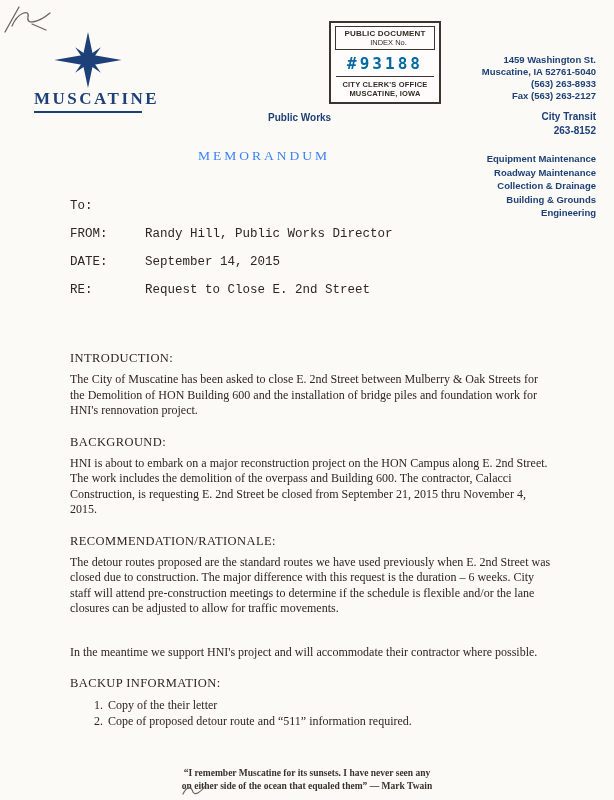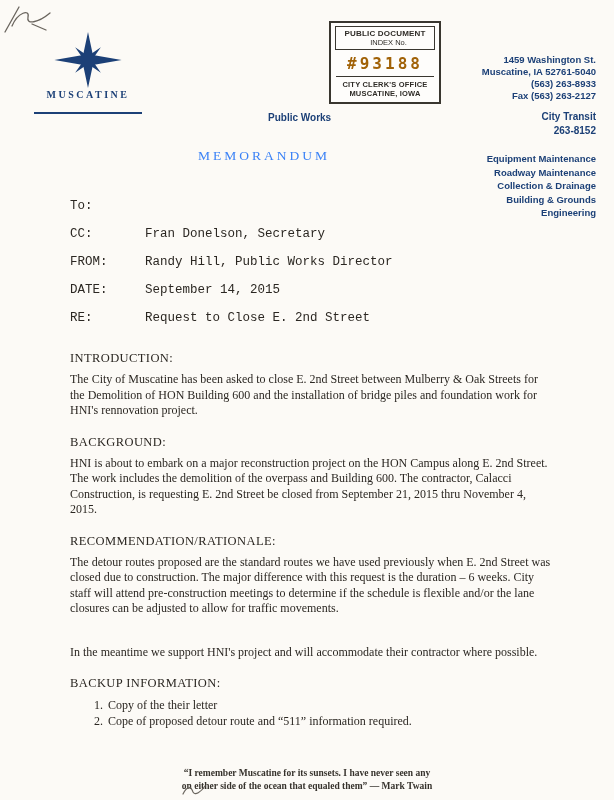--- a/index.html
+++ b/index.html
@@ -6,36 +6,36 @@
   .page{
     position:relative;width:614px;height:800px;margin:0 auto;
     background:#fcfaf6;overflow:hidden;
     font-family:"Liberation Serif","DejaVu Serif",serif;color:#2b2722;
   }
   .scribble{position:absolute;}
   
   .logo-block{position:absolute;left:34px;top:32px;width:108px;text-align:center;}
   .logo-star{display:block;margin:0 auto;}
   .logo-text{
-    margin-top:1px;font-size:10px;letter-spacing:2.5px;color:#1c4077;
-    border-bottom:2px solid #1c4077;padding-bottom:12px;font-weight:bold;
+    margin-top:1px;font-size:17px;letter-spacing:2.5px;color:#1c4077;
+    border-bottom:2px solid #1c4077;padding-bottom:2px;font-weight:bold;
   }
   
   .stamp{
     position:absolute;left:329px;top:21px;width:104px;
     border:2px solid #39362f;padding:3px 2px 2px;text-align:center;
     font-family:"Liberation Sans","DejaVu Sans",sans-serif;color:#2f2c27;
     background:rgba(255,255,255,.5);
   }
   .stamp-top{border:1px solid #39362f;padding:2px 1px;margin:0 2px;}
   .stamp-line1{font-size:8px;font-weight:bold;letter-spacing:.2px;}
   .stamp-line2{font-size:7.5px;margin-left:7px;}
   .stamp-number{
     font-family:"DejaVu Sans Mono",monospace;font-size:16px;font-weight:bold;
-    letter-spacing:3px;padding:4px 0 3px;color:#a16207;
+    letter-spacing:3px;padding:4px 0 3px;color:#0369a1;
   }
   .stamp-rule{border-top:1px solid #39362f;margin:0 3px 3px;}
   .stamp-line3,.stamp-line4{font-size:7.5px;font-weight:bold;letter-spacing:.2px;}
   .stamp-line4{padding-bottom:2px;}
   
   .navy{color:#1c4077;font-family:"Liberation Sans","DejaVu Sans",sans-serif;font-weight:bold;}
   .address{position:absolute;right:18px;top:54px;text-align:right;font-size:9.5px;line-height:12px;}
   .dept-left{position:absolute;left:268px;top:112px;font-size:10px;}
   .city-transit{position:absolute;right:18px;top:110px;text-align:right;font-size:10px;line-height:14px;}
   .departments{position:absolute;right:18px;top:152px;text-align:right;font-size:9.5px;line-height:13.5px;}
@@ -108,24 +108,20 @@
     <div>Engineering</div>
   </div>
 
   <div class="memo-title">MEMORANDUM</div>
 
   <div class="fields">
     <div class="field-row">
       <span class="field-label">To:</span>
     </div>
     <div class="field-row">
-      <span class="field-label">CC:</span>
-      <span class="field-value">Fran Donelson, Secretary</span>
-    </div>
-    <div class="field-row">
       <span class="field-label">FROM:</span>
       <span class="field-value">Randy Hill, Public Works Director</span>
     </div>
     <div class="field-row">
       <span class="field-label">DATE:</span>
       <span class="field-value">September 14, 2015</span>
     </div>
     <div class="field-row">
       <span class="field-label">RE:</span>
       <span class="field-value">Request to Close E. 2nd Street</span>

